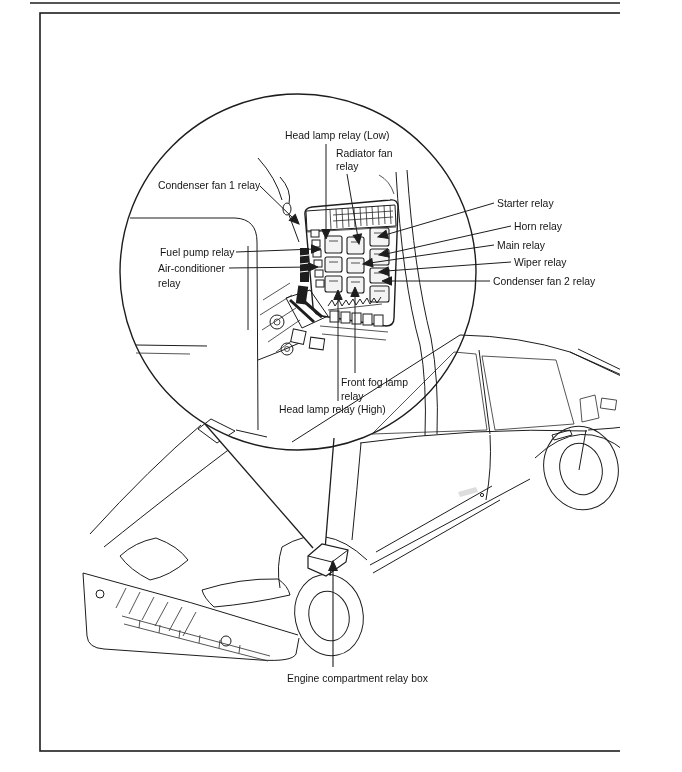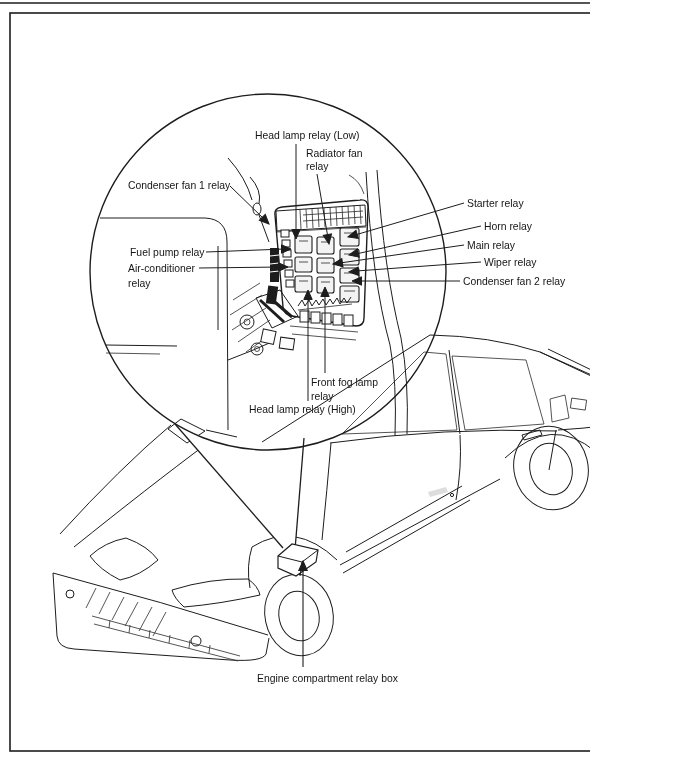--- a/index.html
+++ b/index.html
@@ -1,16 +1,16 @@
 <!DOCTYPE html>
 <html><head>
 <meta charset="utf-8">
 <style>
   html,body{margin:0;padding:0;background:#fff;}
-  .page{position:relative;width:590px;height:772px;background:#ffffff;overflow:hidden;}
+  .page{position:relative;width:590px;height:772px;background:#ffffff;overflow:hidden;margin-left:30px;}
   svg{display:block;}
   text{font-family:"Liberation Sans","DejaVu Sans",sans-serif;fill:#151515;font-size:10.4px;}
   .code-text{font-size:7.6px;font-weight:bold;letter-spacing:0.2px;}
   .ln{stroke:#1d1d1d;fill:none;stroke-width:1;}
   .ln2{stroke:#1d1d1d;fill:none;stroke-width:1.3;}
   .thin{stroke:#2a2a2a;fill:none;stroke-width:0.8;}
   .fillb{fill:#1d1d1d;stroke:none;}
   .relay{fill:#f3f3f3;stroke:#1d1d1d;stroke-width:1.1;}
   .smallbox{fill:#fdfdfd;stroke:#1d1d1d;stroke-width:1;}
 </style>

